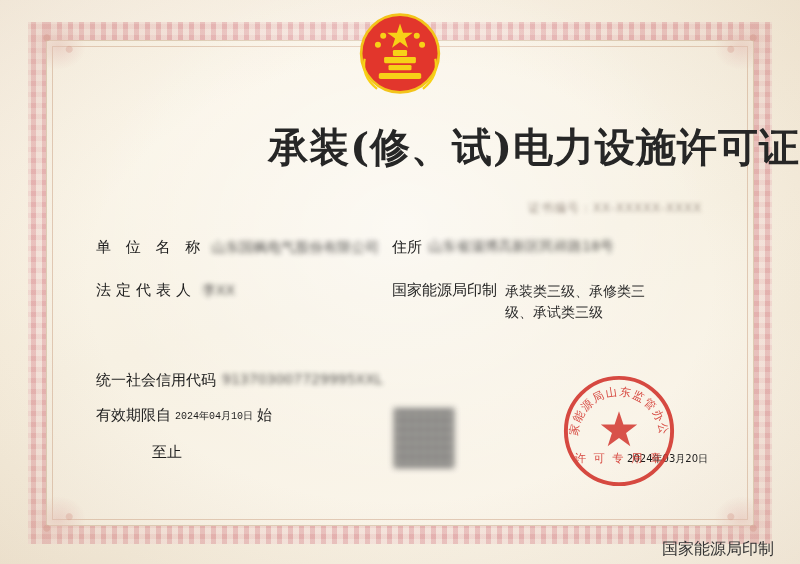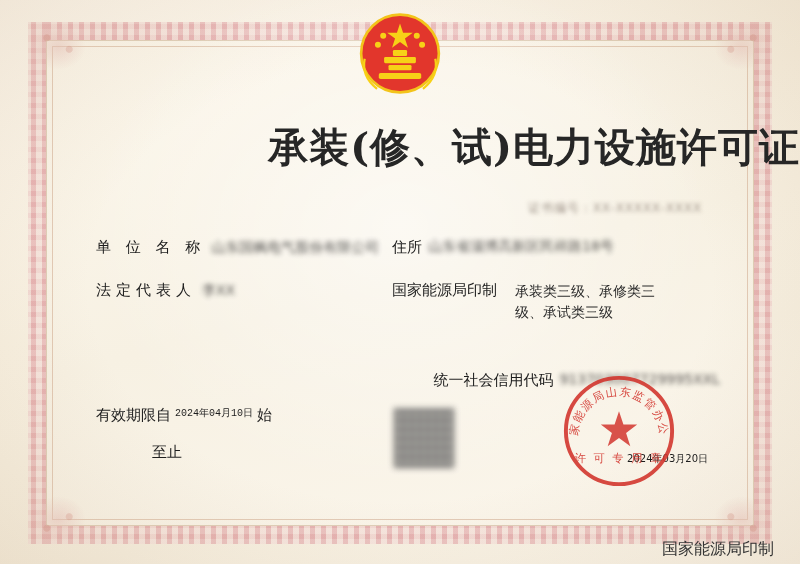--- a/index.html
+++ b/index.html
@@ -170,21 +170,21 @@
 
   
   .validity {
     position: absolute;
     left: 96px;
     top: 406px;
     z-index: 5;
   }
   .validity .vrow {
     display: flex;
-    align-items: flex-start;
+    align-items: center;
     margin-bottom: 18px;
     font-size: 15px;
     color: #1d1d1d;
   }
   .validity .vlabel { white-space: nowrap; }
   .validity .vdate {
     margin: 0 4px;
     font-size: 10px;
     font-family: Liberation Mono, monospace;
   }
@@ -287,25 +287,25 @@
       </div>
     </div>
 
     <div class="row" style="margin-top:24px;">
       <div class="col-left">
         <span class="label spaced">法定代表人</span>
         <span class="value redacted">李XX</span>
       </div>
       <div class="col-right">
         <span class="label">国家能源局印制</span>
-        <span class="grade-value" style="margin-left:18px;">承装类三级、承修类三级、承试类三级</span>
+        <span class="grade-value" style="margin-left:8px;">承装类三级、承修类三级、承试类三级</span>
       </div>
     </div>
 
-    <div class="row" style="margin-top:48px;justify-content:flex-end;">
+    <div class="row" style="margin-top:48px;">
       <span class="label">统一社会信用代码</span>
       <span class="value redacted">913703007729995XXL</span>
     </div>
 
   </div>
 
   <div class="validity">
     <div class="vrow">
       <span class="vlabel">有效期限自</span>
       <span class="vdate">2024年04月10日</span>

